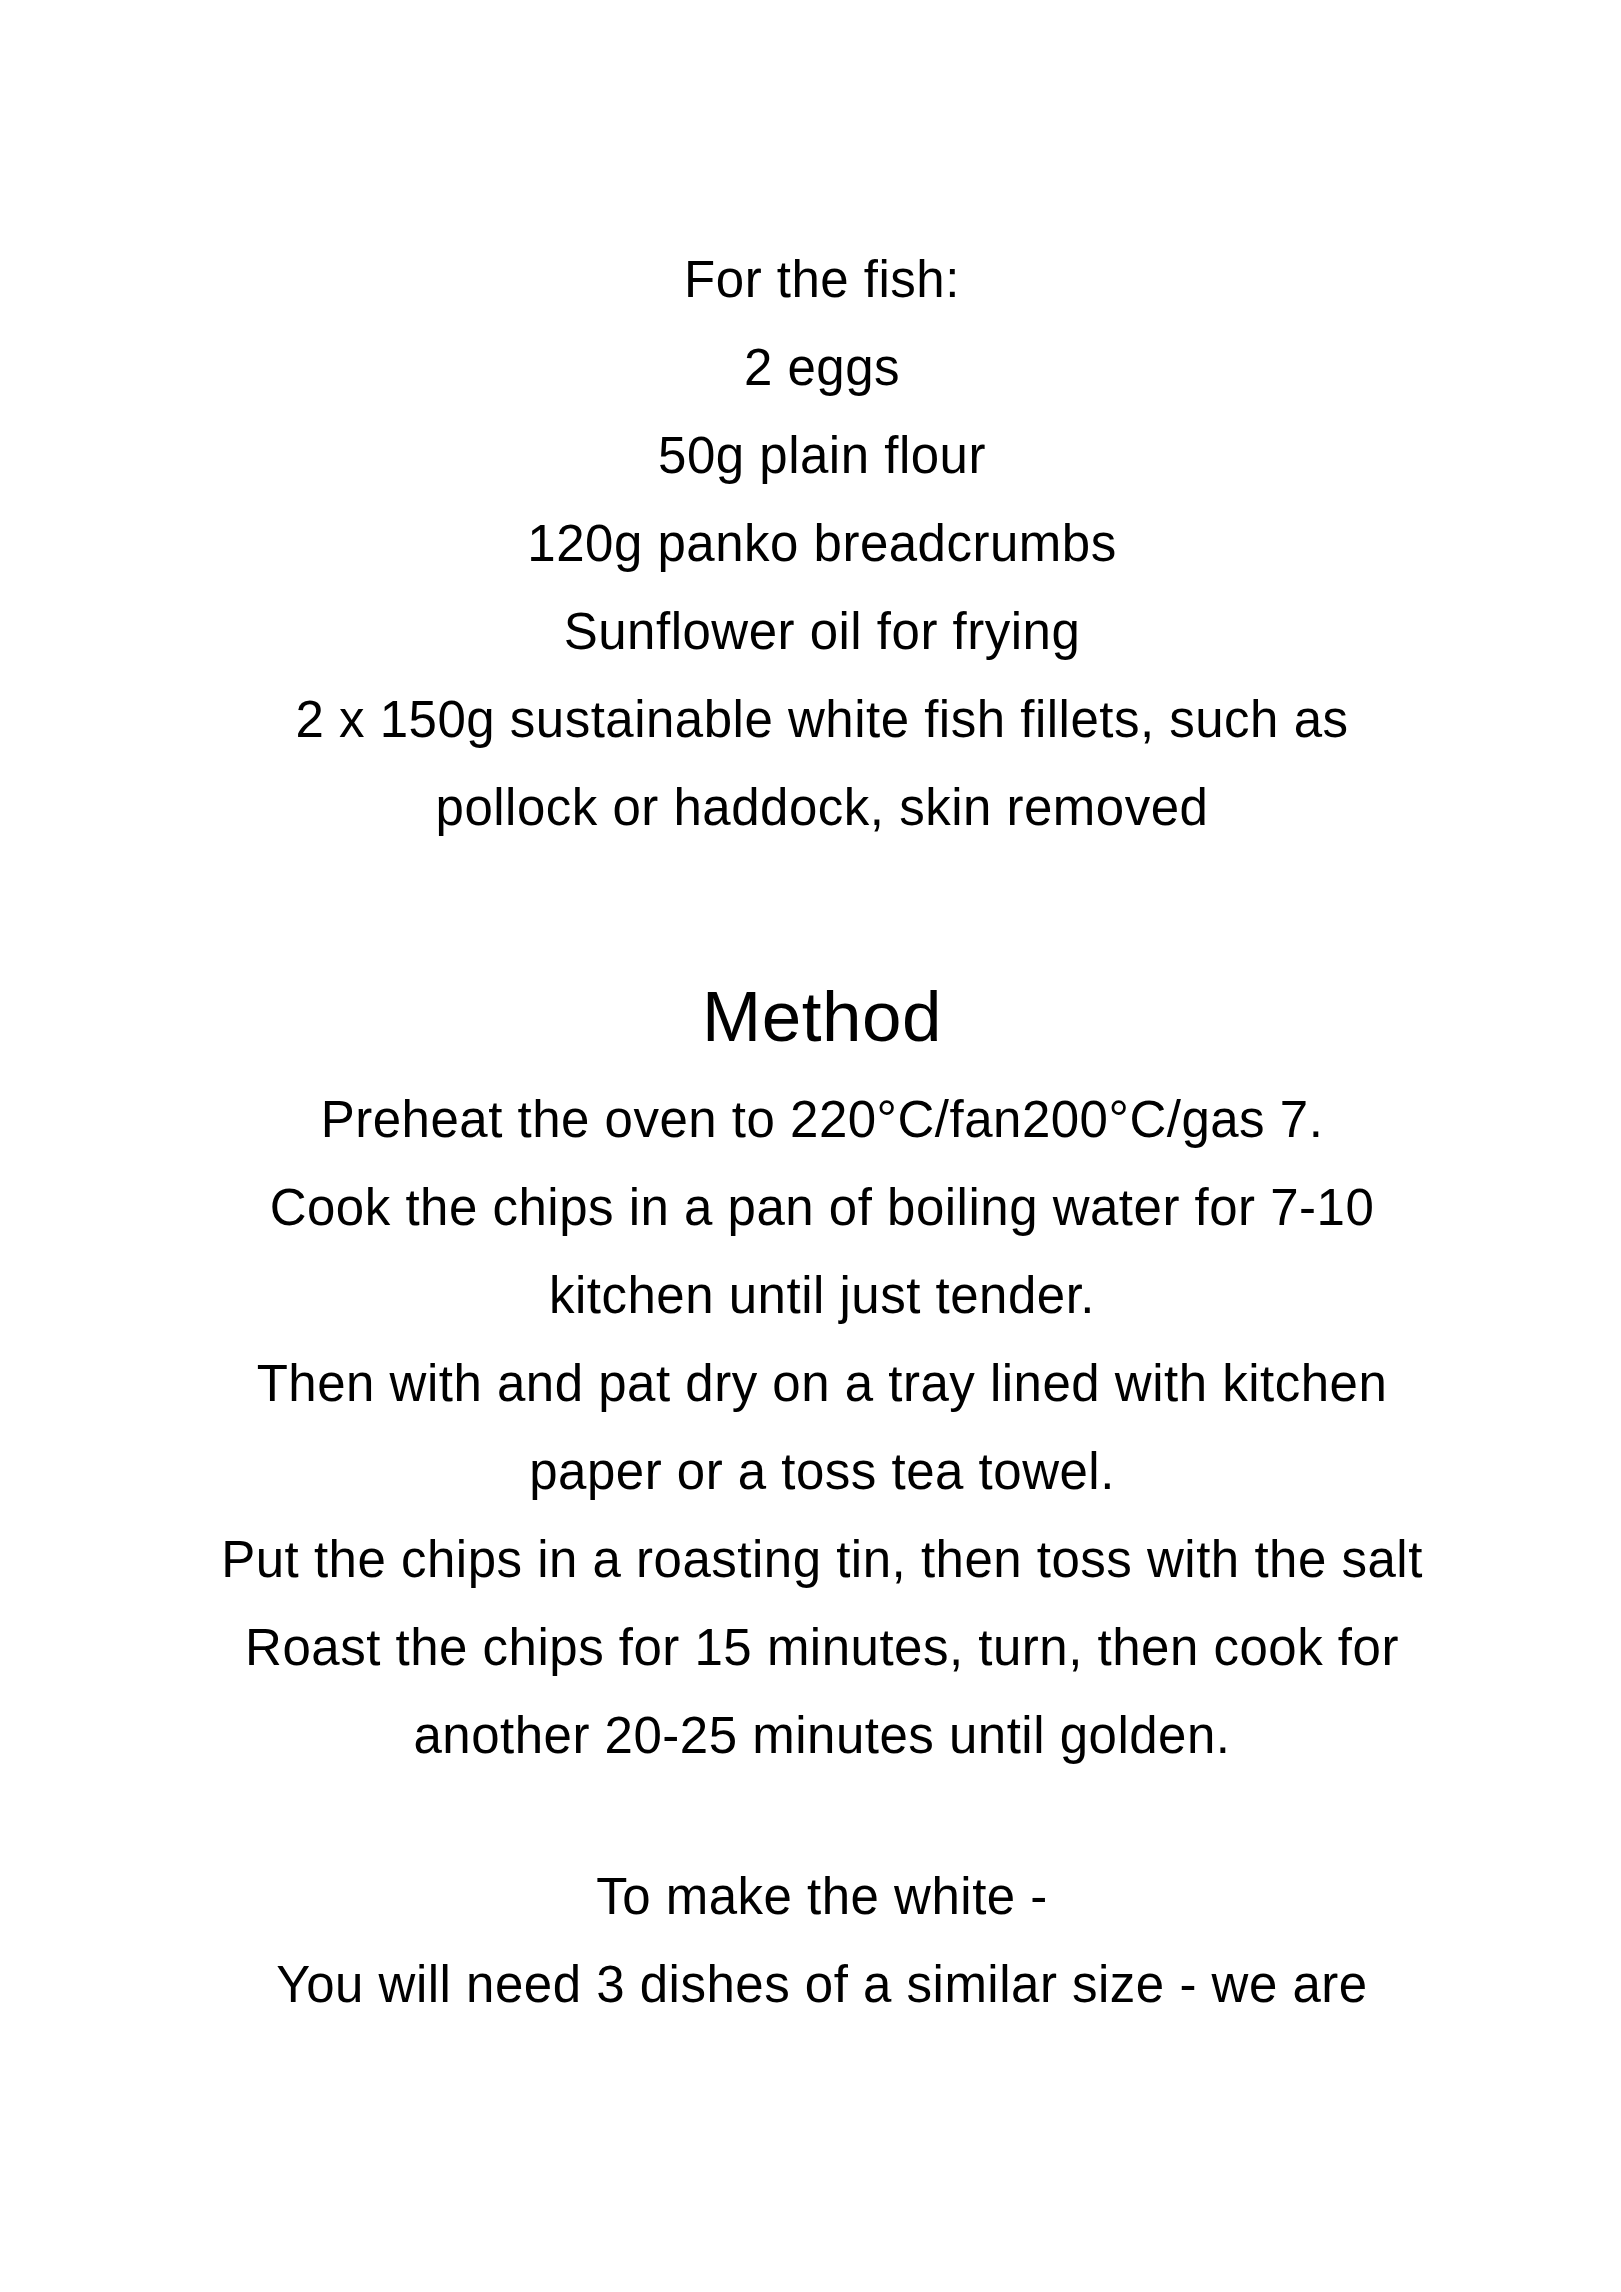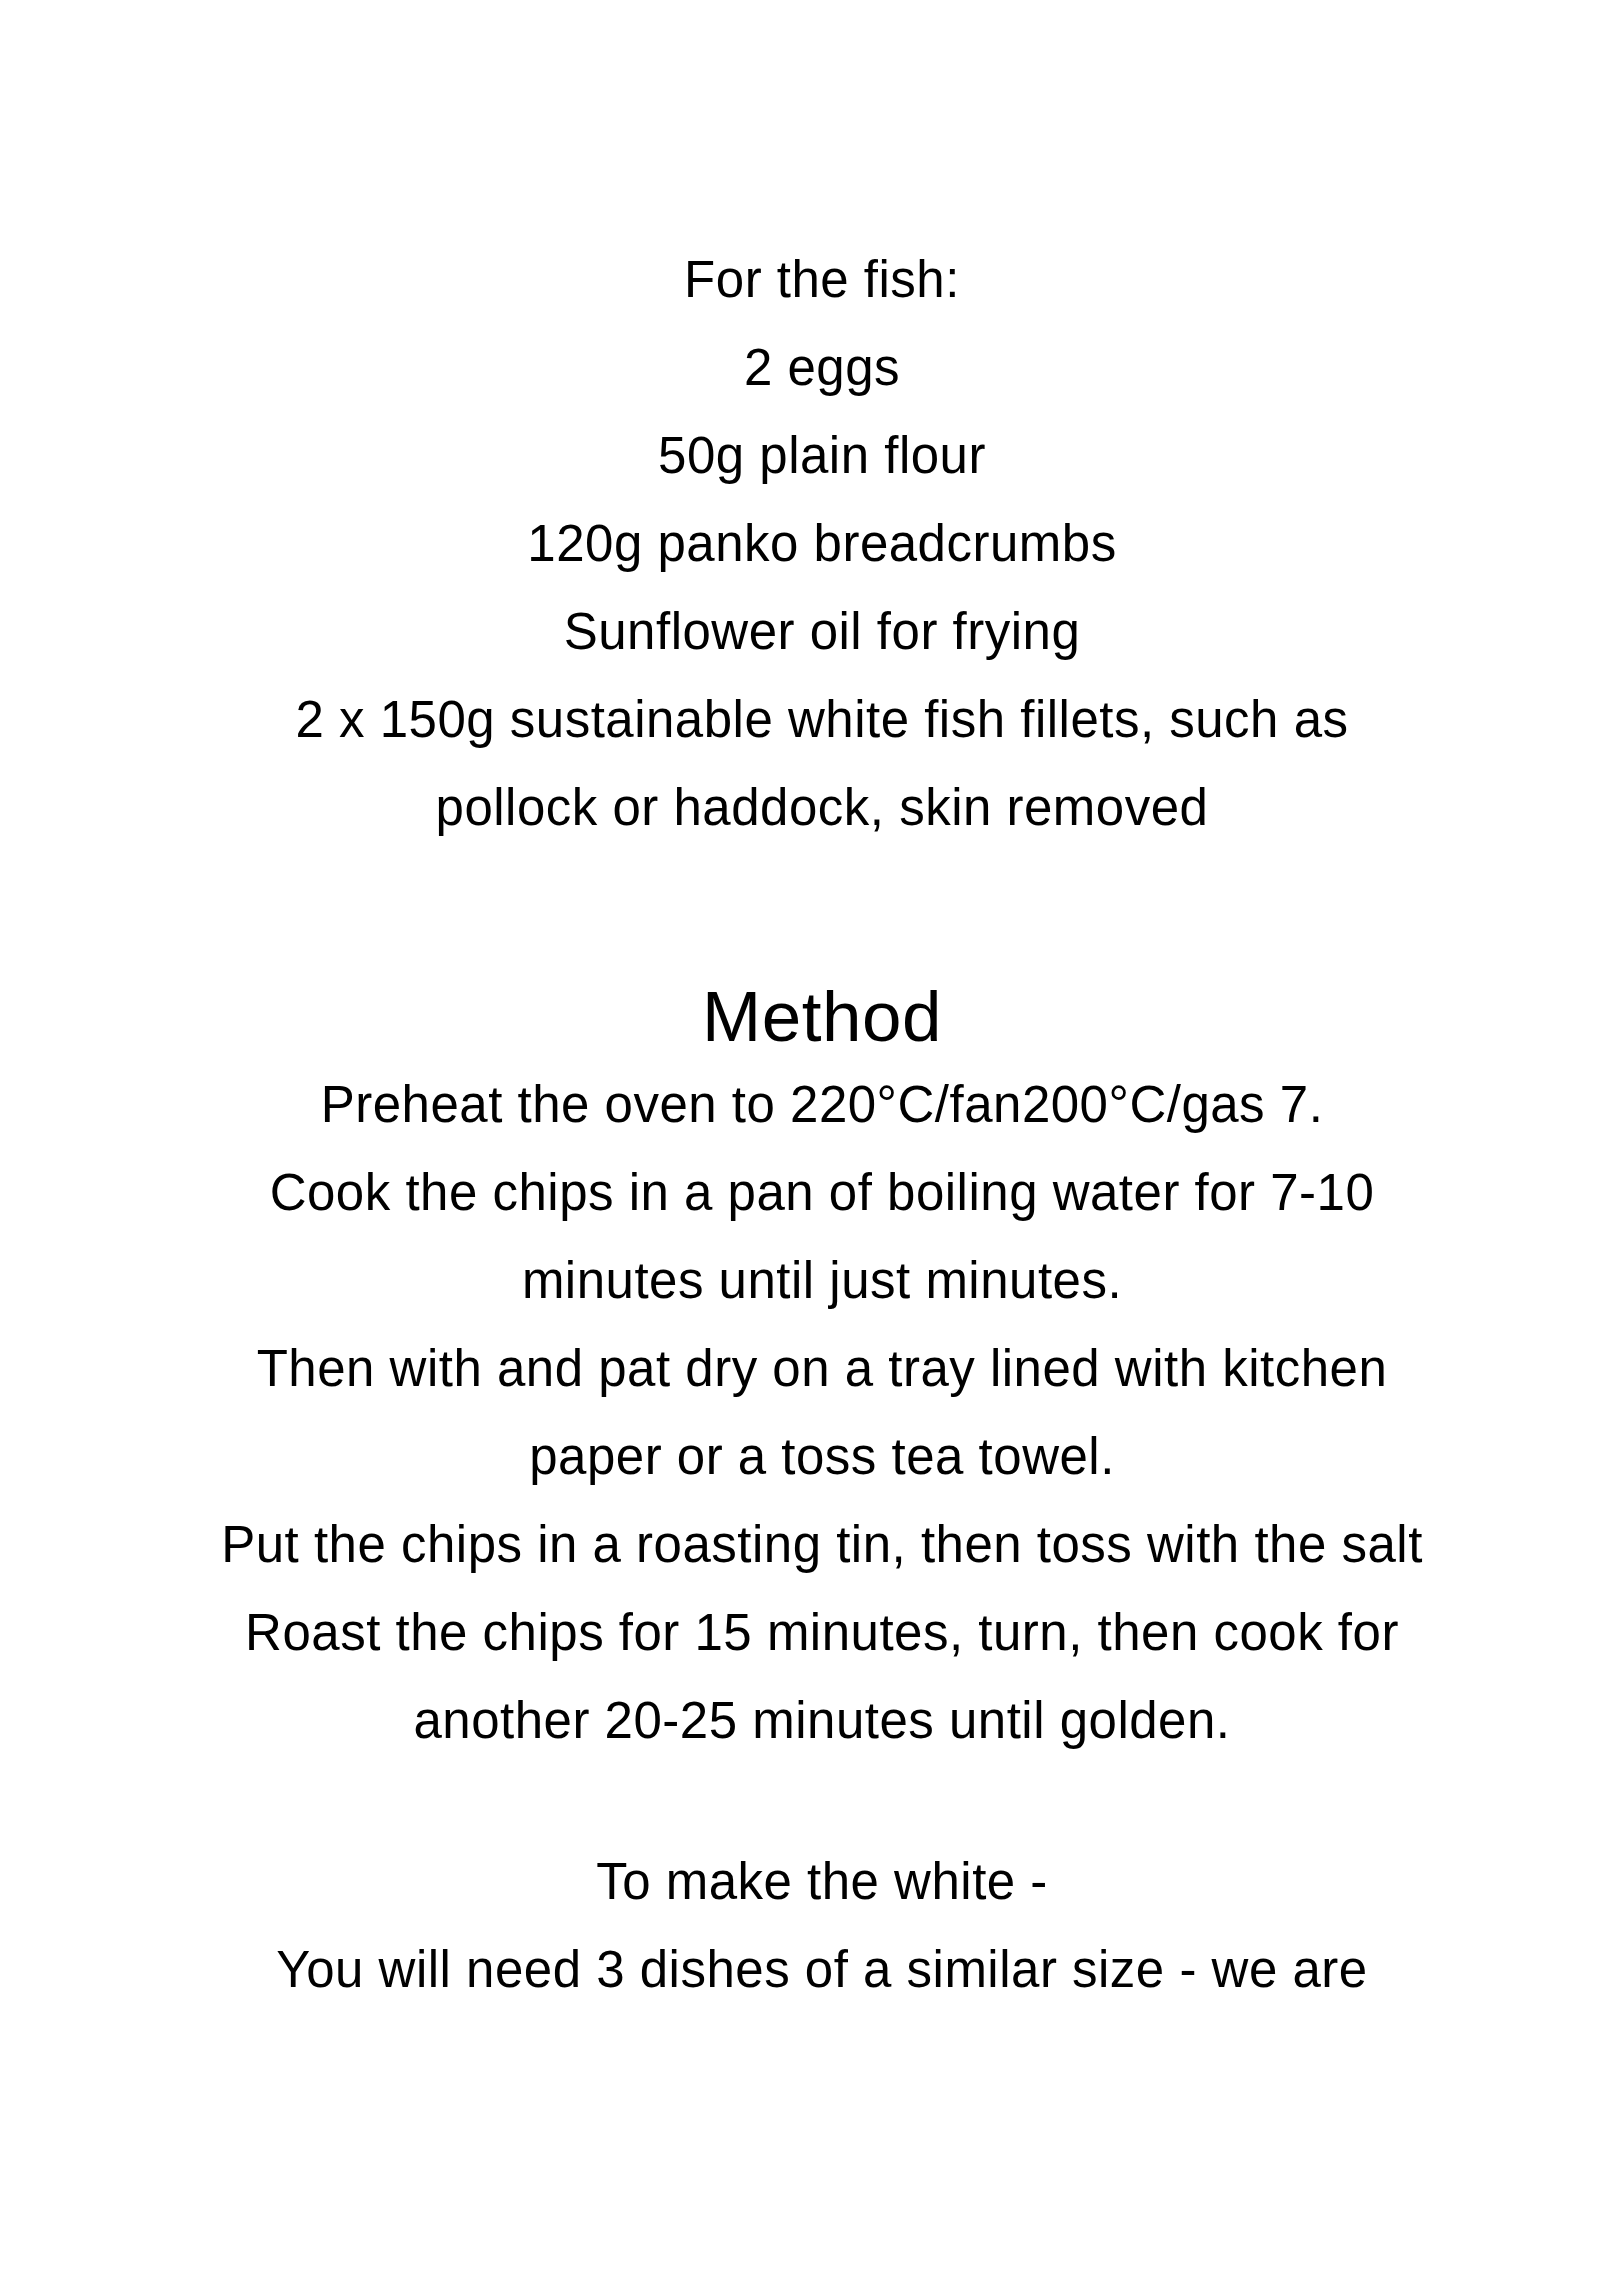--- a/index.html
+++ b/index.html
@@ -23,21 +23,21 @@
   }
   .line {
     margin: 0;
     font-size: 51px;
     line-height: 88px;
     font-weight: 400;
     letter-spacing: 0.5px;
     white-space: nowrap;
   }
   .method-heading {
-    margin: 121px 0 0 0;
+    margin: 121px 0 15px 0;
     font-size: 71px;
     line-height: 88px;
     font-weight: 400;
     letter-spacing: 0.5px;
   }
   .fish-intro {
     margin-top: 73px;
   }
 </style>
 </head>
@@ -53,21 +53,21 @@
     <p class="line">Sunflower oil for frying</p>
     <p class="line">2 x 150g sustainable white fish fillets, such as</p>
     <p class="line">pollock or haddock, skin removed</p>
   </section>
 
   <h1 class="method-heading">Method</h1>
 
   <section>
     <p class="line">Preheat the oven to 220°C/fan200°C/gas 7.</p>
     <p class="line">Cook the chips in a pan of boiling water for 7-10</p>
-    <p class="line">minutes until just minutes.</p>
+    <p class="line">kitchen until just tender.</p>
     <p class="line">Then with and pat dry on a tray lined with kitchen</p>
     <p class="line">paper or a toss tea towel.</p>
     <p class="line">Put the chips in a roasting tin, then toss with the salt</p>
     <p class="line">Roast the chips for 15 minutes, turn, then cook for</p>
     <p class="line">another 20-25 minutes until golden.</p>
   </section>
 
   <section>
     <p class="line fish-intro">To make the white -</p>
     <p class="line">You will need 3 dishes of a similar size - we are</p>

